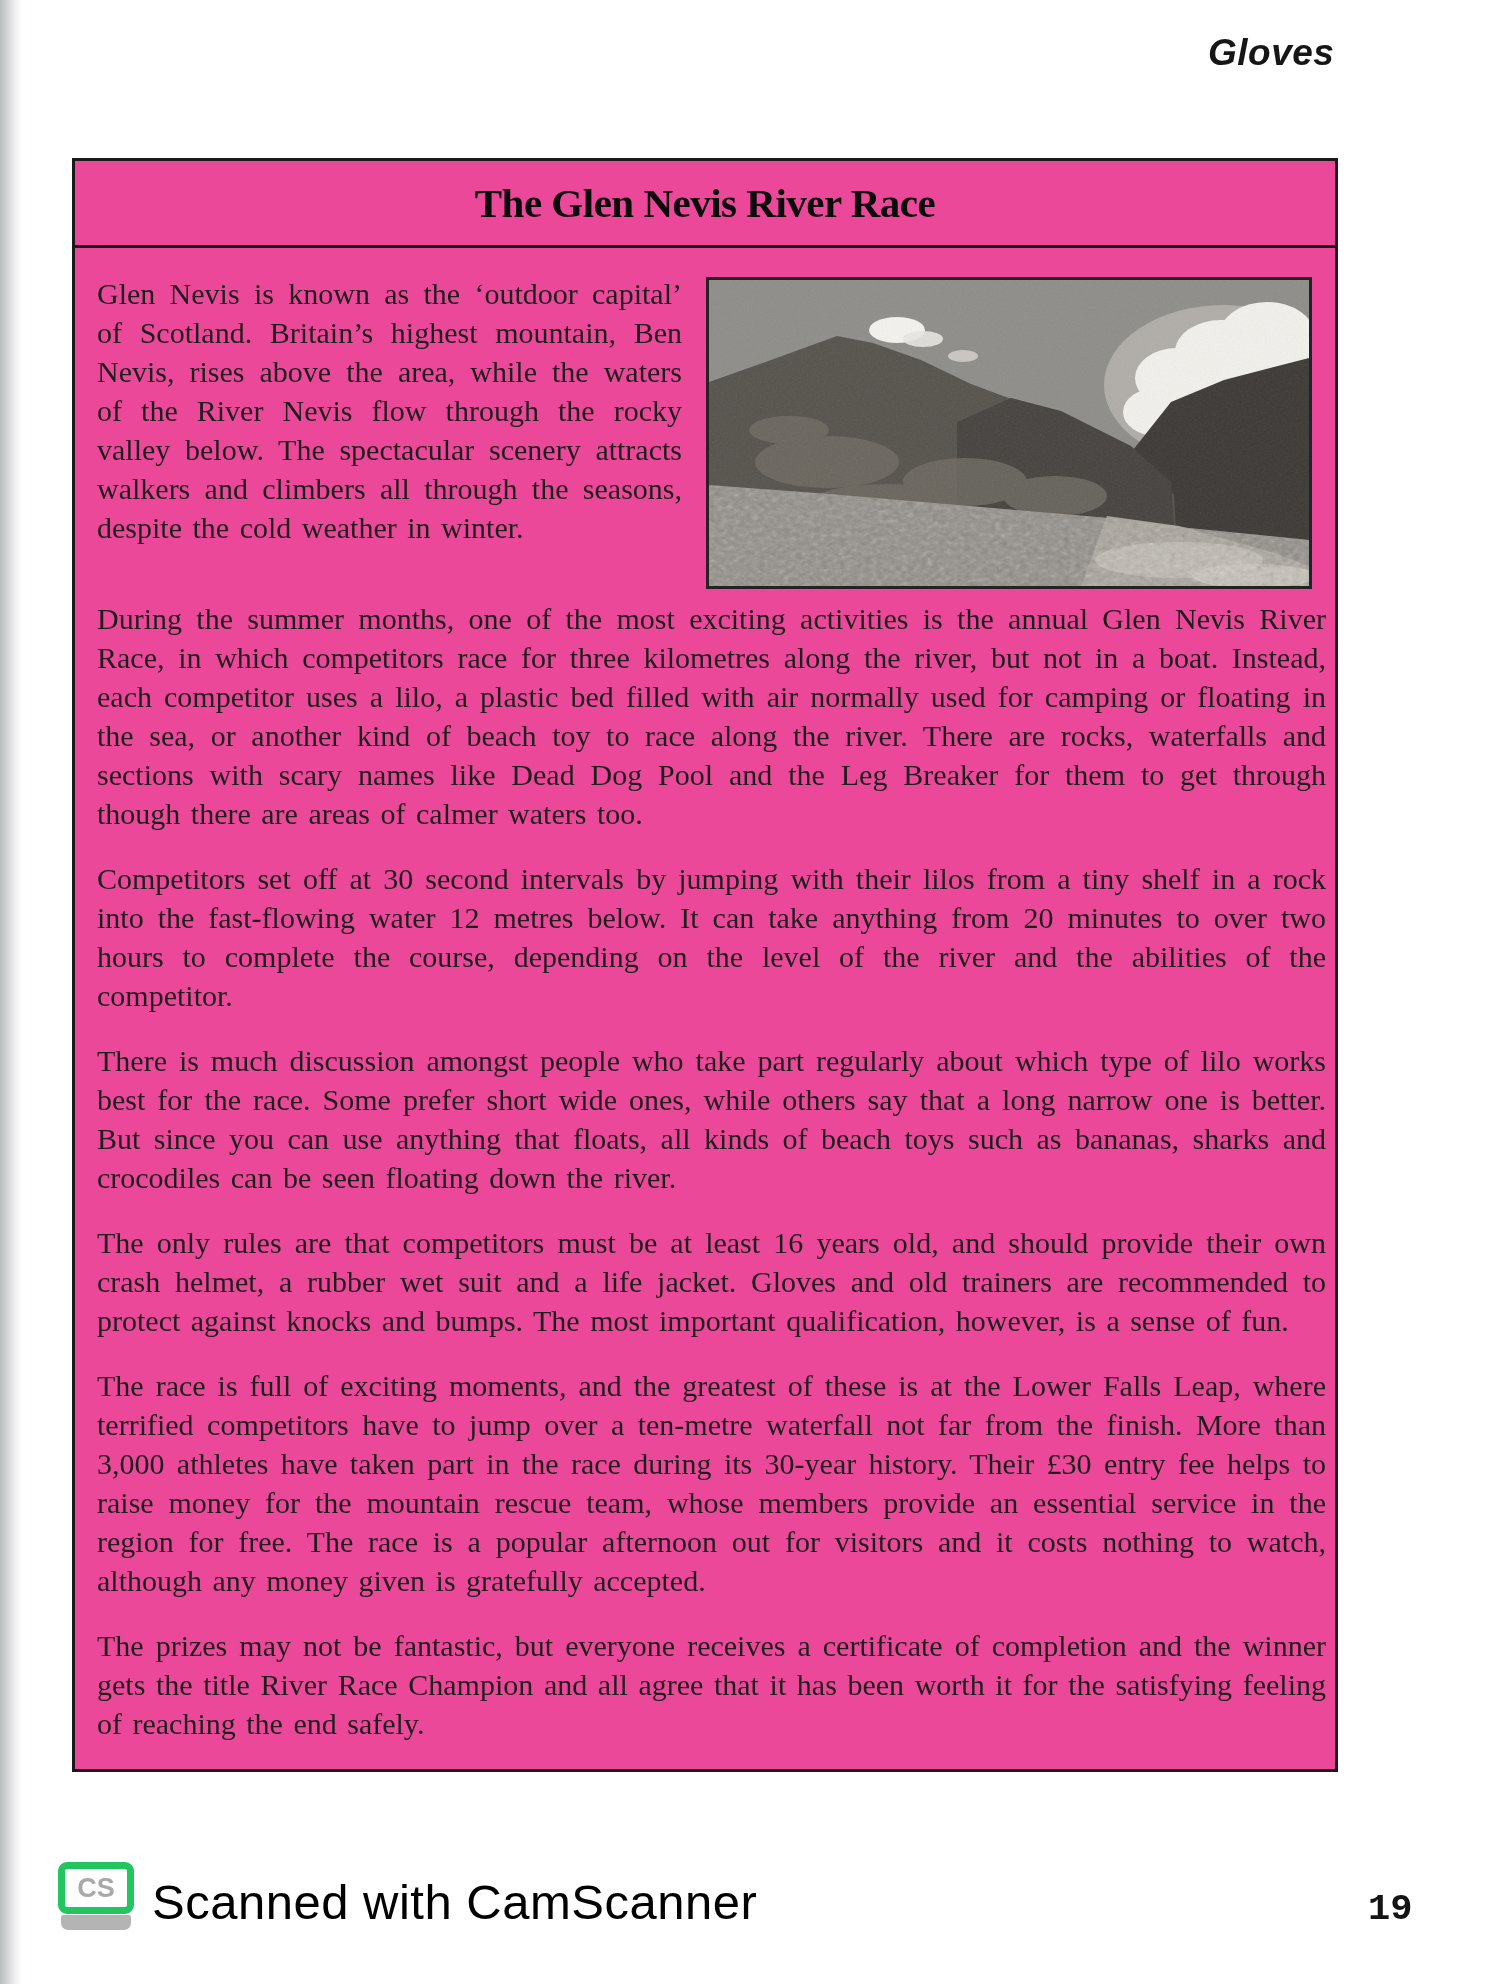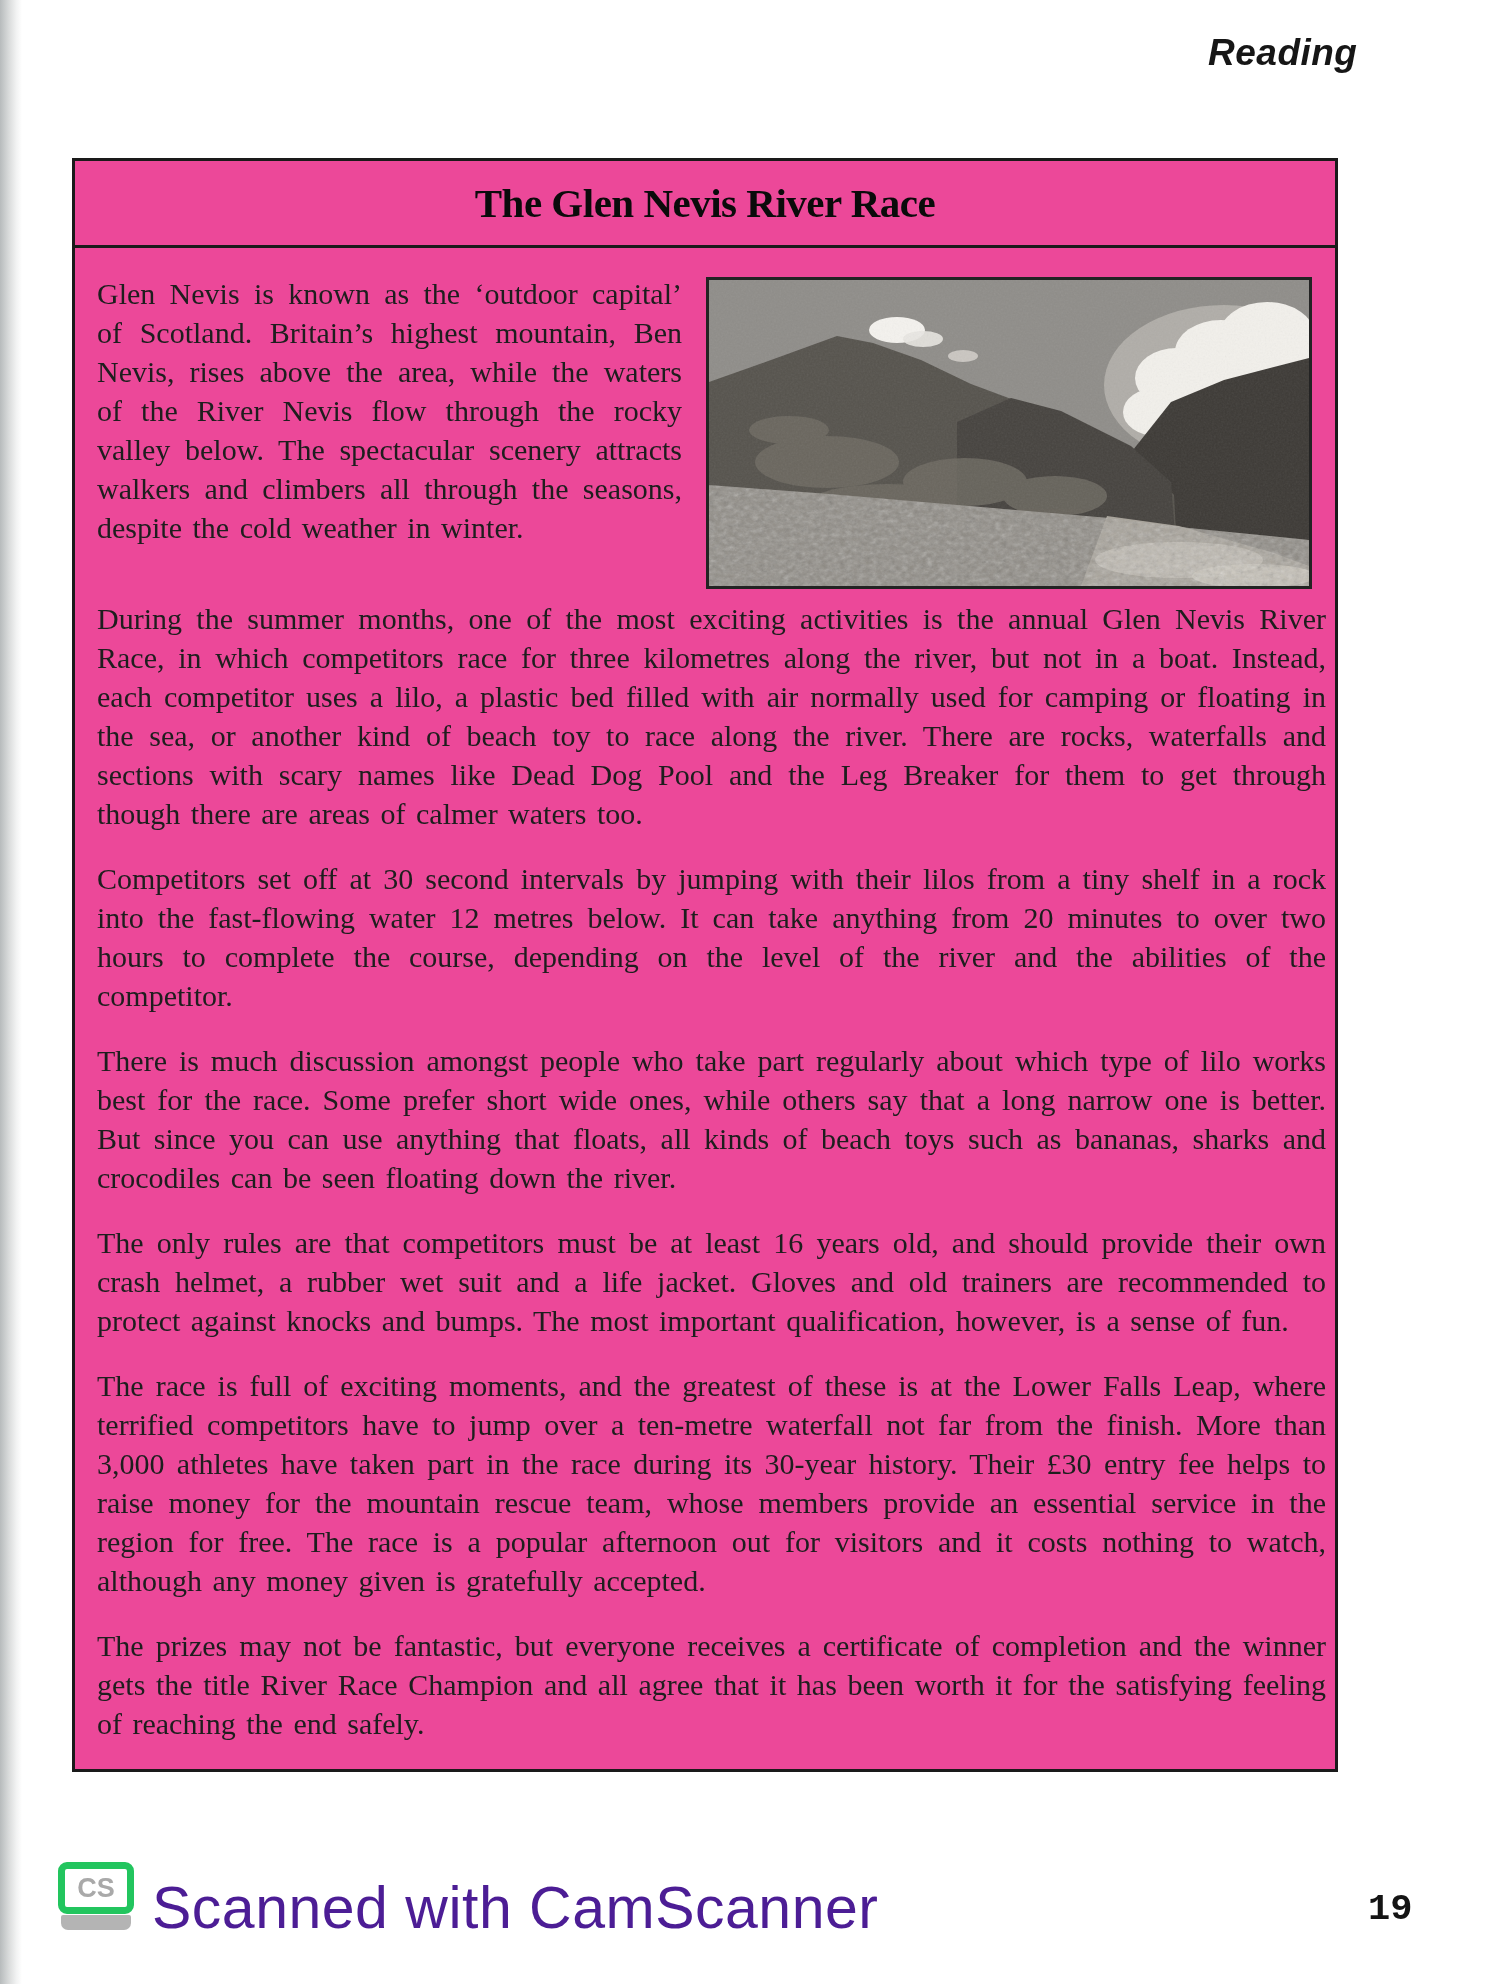--- a/index.html
+++ b/index.html
@@ -47,33 +47,33 @@
     box-sizing:border-box;width:76px;height:52px;border:7px solid #22c55e;border-radius:9px;
     background:#ffffff;display:flex;align-items:center;justify-content:center;
     font-family:"Liberation Sans", sans-serif;font-weight:bold;font-size:27px;color:#a9a9a9;
   }
   .cs-bar{
     position:absolute;left:3px;right:3px;bottom:0;height:15px;
     background:#b4b4b4;border-radius:2px 2px 7px 7px;
   }
   .scanned-text{
     position:absolute;left:152px;top:1874px;
-    font-family:"Liberation Sans", sans-serif;font-size:59px;color:#4c1d95;letter-spacing:0.5px;
+    font-family:"Liberation Sans", sans-serif;font-size:49px;color:#000000;letter-spacing:0.5px;
   }
   .page-number{
     position:absolute;left:1368px;top:1888px;
     font-family:Liberation Mono, monospace;font-weight:600;font-size:37px;color:#141414;
   }
 </style>
 </head>
 <body>
 
 <div class="edge-shadow"></div>
 
-<div class="reading-header">Reading</div>
+<div class="reading-header">Gloves</div>
 
 <div class="article-box">
   <div class="article-title">The Glen Nevis River Race</div>
   <div class="article-body">
 
     <div class="para">
       <span class="photo-frame" role="img" aria-label="Black and white photograph of the Glen Nevis valley: a dark mountain ridge under a gray sky with white clouds, trees on the right, and a rocky riverbed with the River Nevis in the foreground">
         <svg viewBox="0 0 600 306" preserveAspectRatio="none">
           <defs>
             <filter id="grain" x="-5%" y="-5%" width="110%" height="110%">

